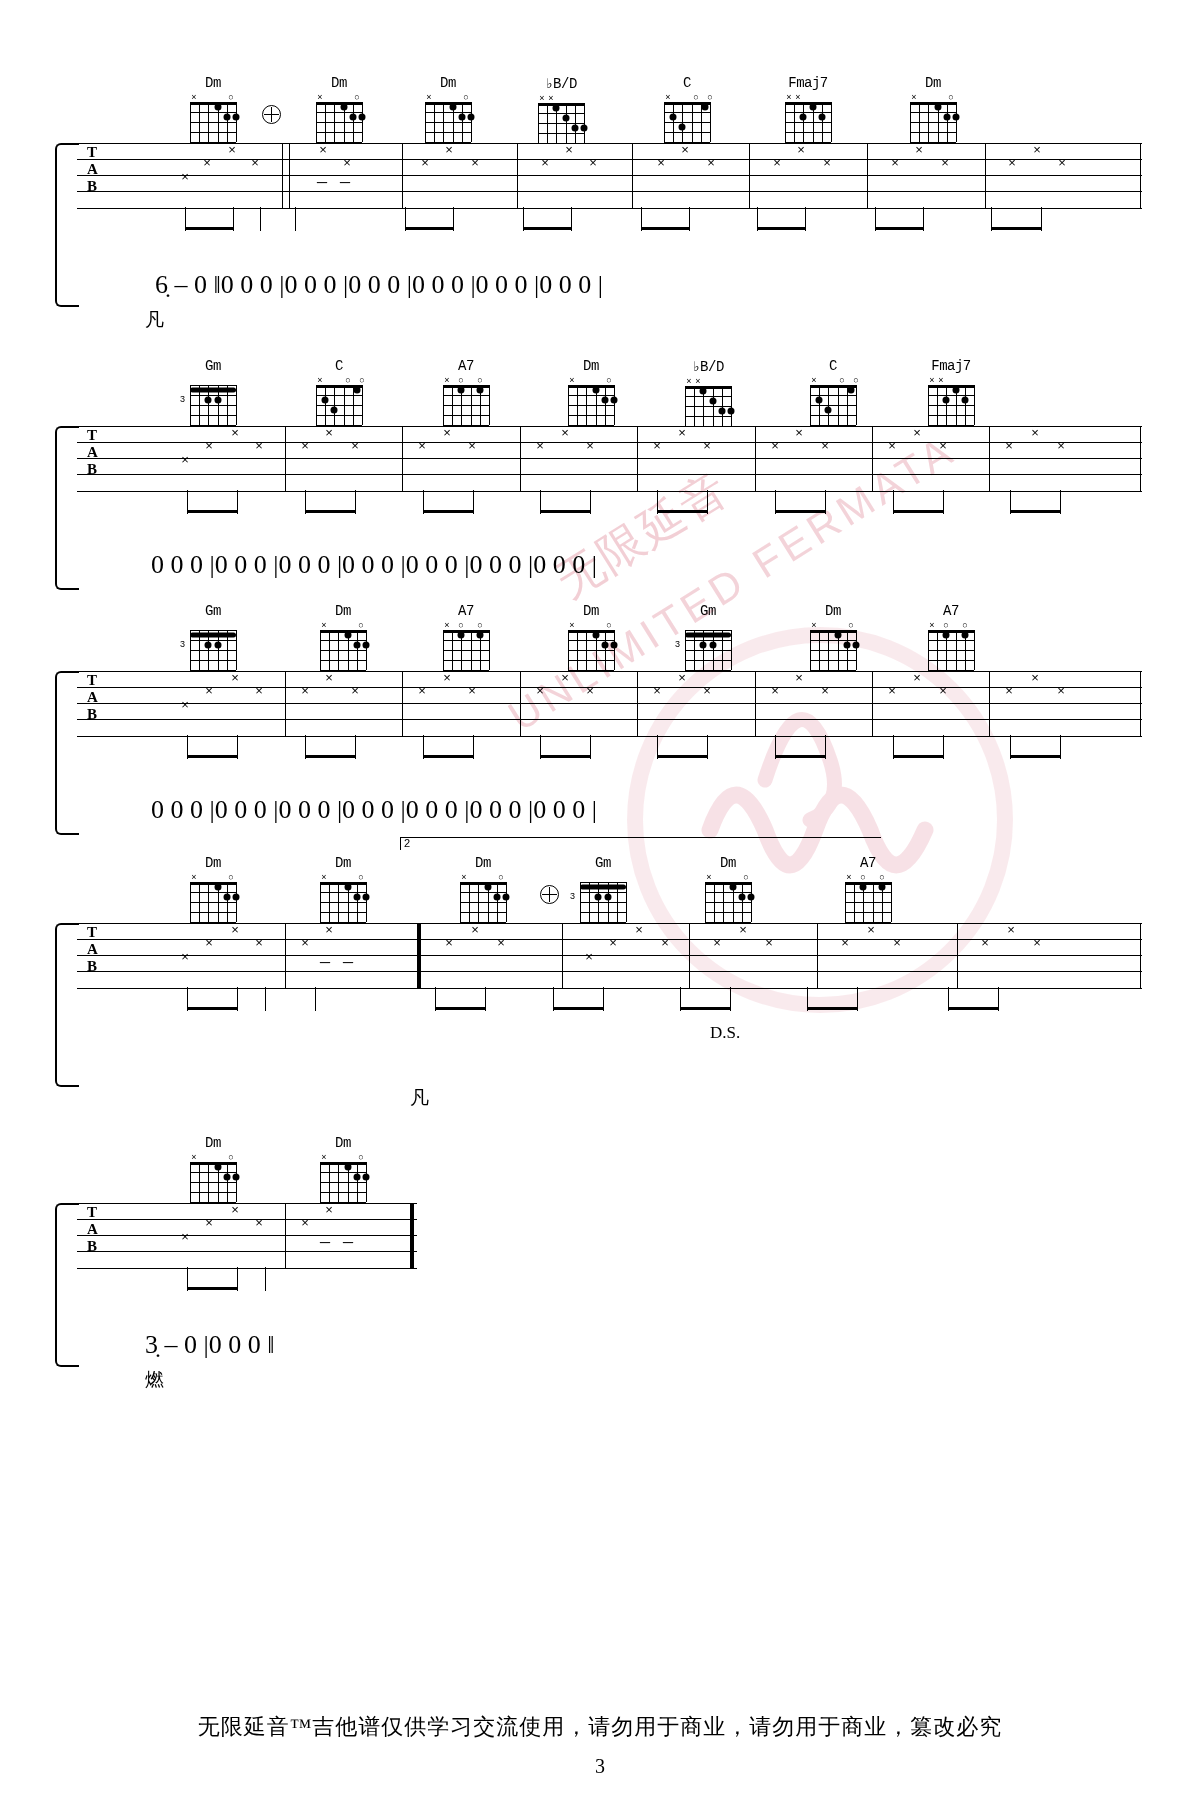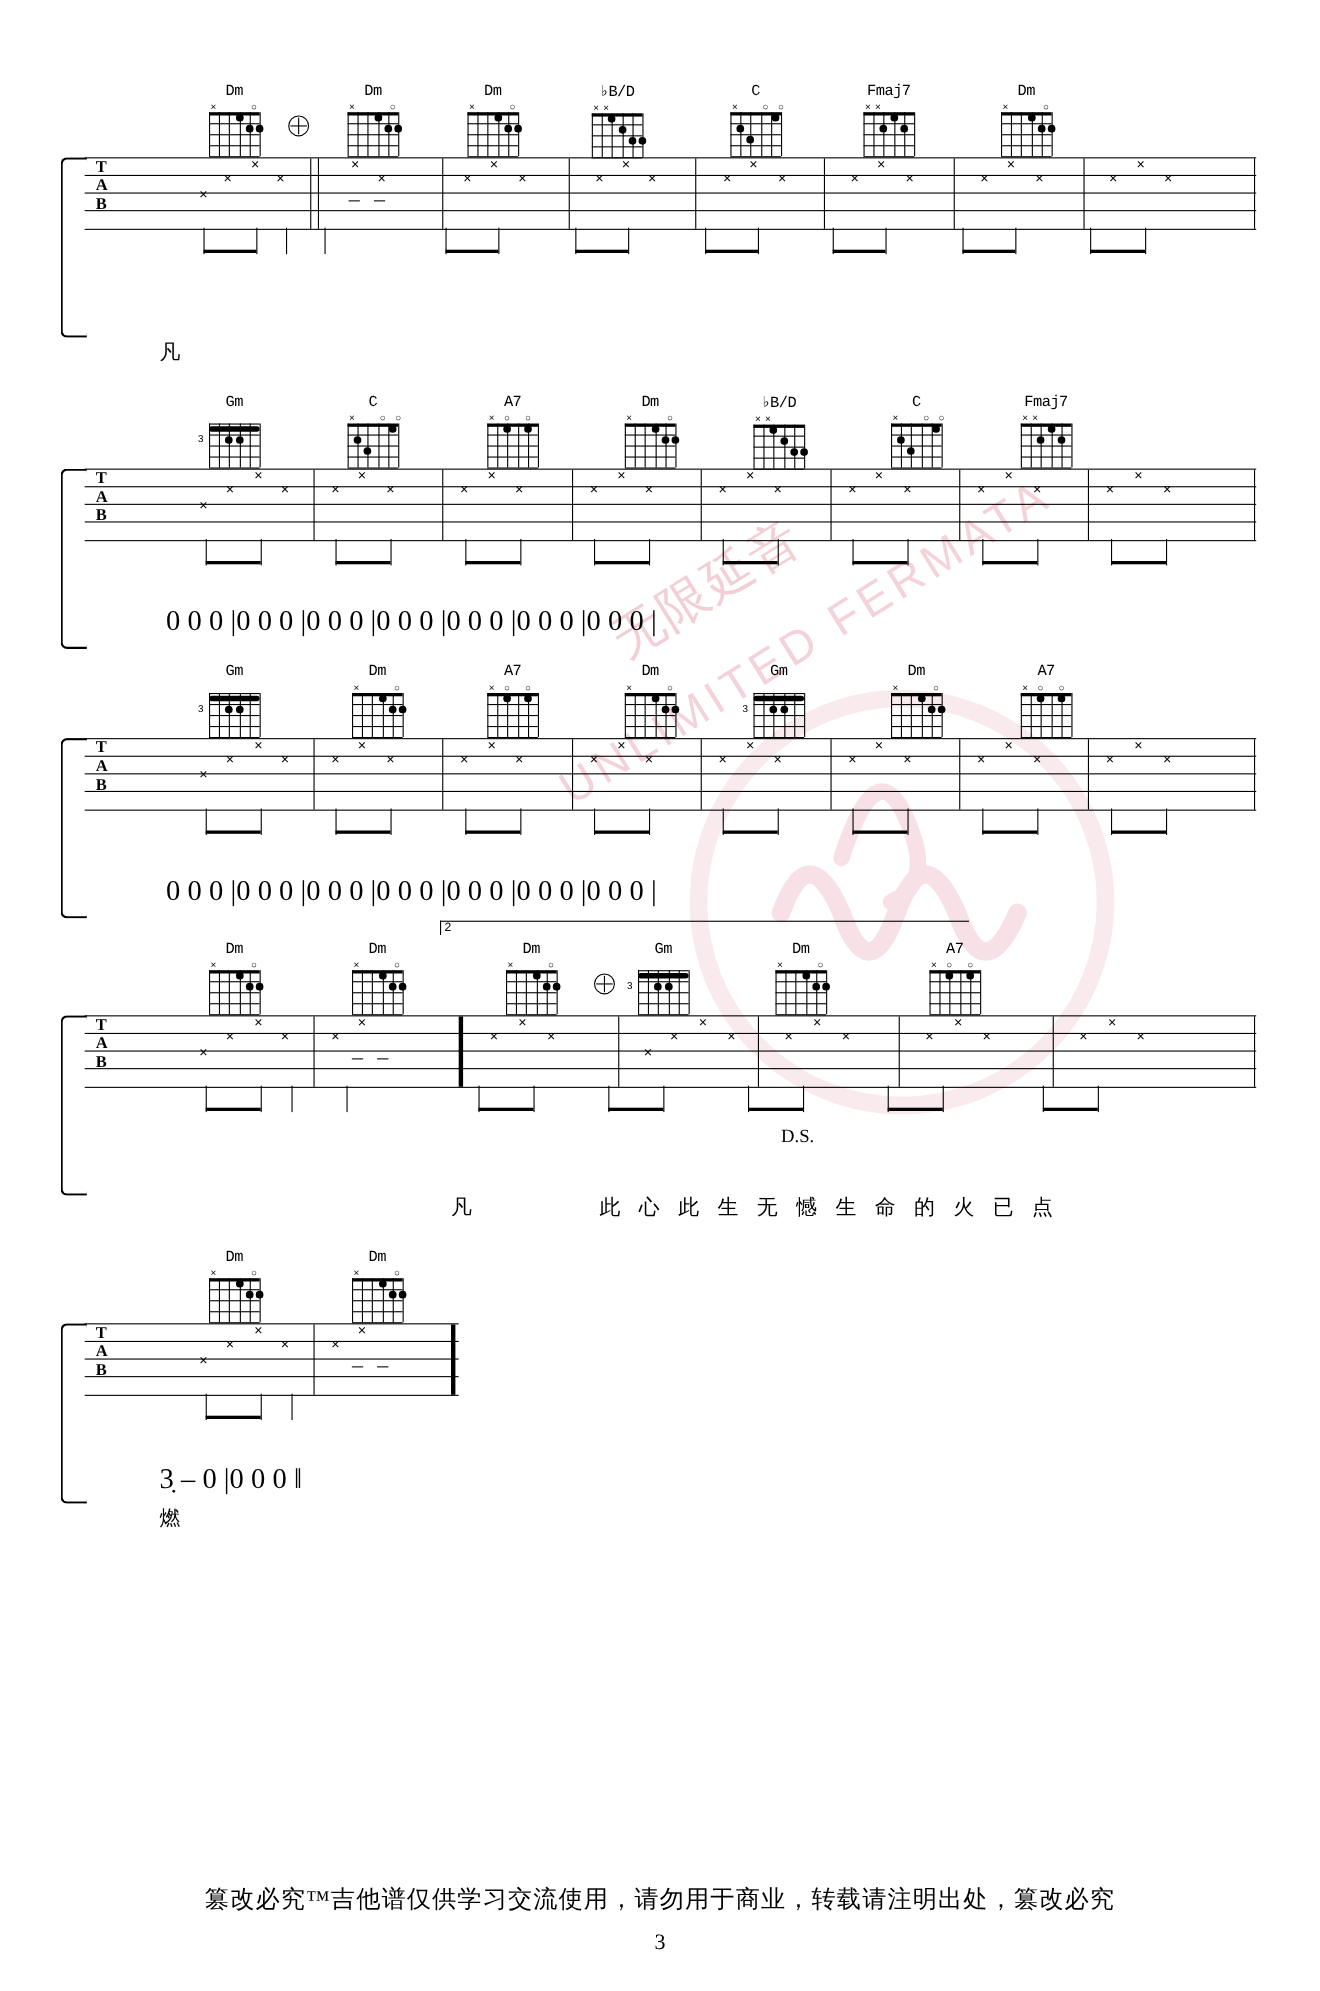--- a/index.html
+++ b/index.html
@@ -427,20 +427,21 @@
       <div class="stem" style="left:820px;top:132px;height:24px;"></div>
       <div class="stem" style="left:868px;top:132px;height:24px;"></div>
       <div class="beam" style="left:820px;top:152px;width:48px;"></div>
       <div class="stem" style="left:936px;top:132px;height:24px;"></div>
       <div class="stem" style="left:986px;top:132px;height:24px;"></div>
       <div class="beam" style="left:936px;top:152px;width:50px;"></div>
     </div>
 
     <div class="dashes" style="left:262px;top:95px;">– –</div>
 
+    <div class="numline" style="left:100px;top:195px;">6̣ – 0 ‖0 0 0 |0 0 0 |0 0 0 |0 0 0 |0 0 0 |0 0 0 |</div>
     <div class="lyric" style="left:90px;top:232px;">凡</div>
   </div>
 
   <div class="system" style="left:55px;top:358px;width:1090px;height:240px;">
     <div class="chord" style="left:130px;top:0;">
       <div class="cname">Gm</div>
       <div class="marks"></div>
       <div class="grid">
         <div class="fretnum">3</div>
         <div class="v" style="left:0px;"></div>
@@ -1118,21 +1119,20 @@
       <div class="stem" style="left:893px;top:142px;height:24px;"></div>
       <div class="stem" style="left:943px;top:142px;height:24px;"></div>
       <div class="beam" style="left:893px;top:162px;width:50px;"></div>
     </div>
 
     <div class="dashes" style="left:265px;top:105px;">– –</div>
 
     <div class="marker" style="left:655px;top:178px;">D.S.</div>
 
     <div class="lyric" style="left:355px;top:240px;">凡</div>
-    <div class="lyric" style="left:490px;top:240px;letter-spacing:6px;">此 心 此 生 无 憾 生 命 的 火 已 点</div>
   </div>
 
   <div class="system" style="left:55px;top:1135px;width:1090px;height:260px;">
     <div class="chord" style="left:130px;top:0;">
       <div class="cname">Dm</div>
       <div class="marks">
           <span style="left:4px;">×</span>
           <span style="left:41px;">○</span>
         </div>
       <div class="grid">
@@ -1201,17 +1201,17 @@
       <div class="stem" style="left:210px;top:132px;height:24px;"></div>
     </div>
 
     <div class="dashes" style="left:265px;top:95px;">– –</div>
 
     <div class="numline" style="left:90px;top:195px;">3̣ – 0 |0 0 0 ‖</div>
     <div class="lyric" style="left:90px;top:232px;">燃</div>
   </div>
 
   <div class="footer" style="top:1712px;">
-    <span class="ftext">篡改必究™吉他谱仅供学习交流使用，请勿用于商业，转载请注明出处，篡改必究</span>
+    <span class="ftext">无限延音™吉他谱仅供学习交流使用，请勿用于商业，请勿用于商业，篡改必究</span>
   </div>
   <div class="pagenum" style="top:1755px;">3</div>
 
 </div>
 
 </body></html>

